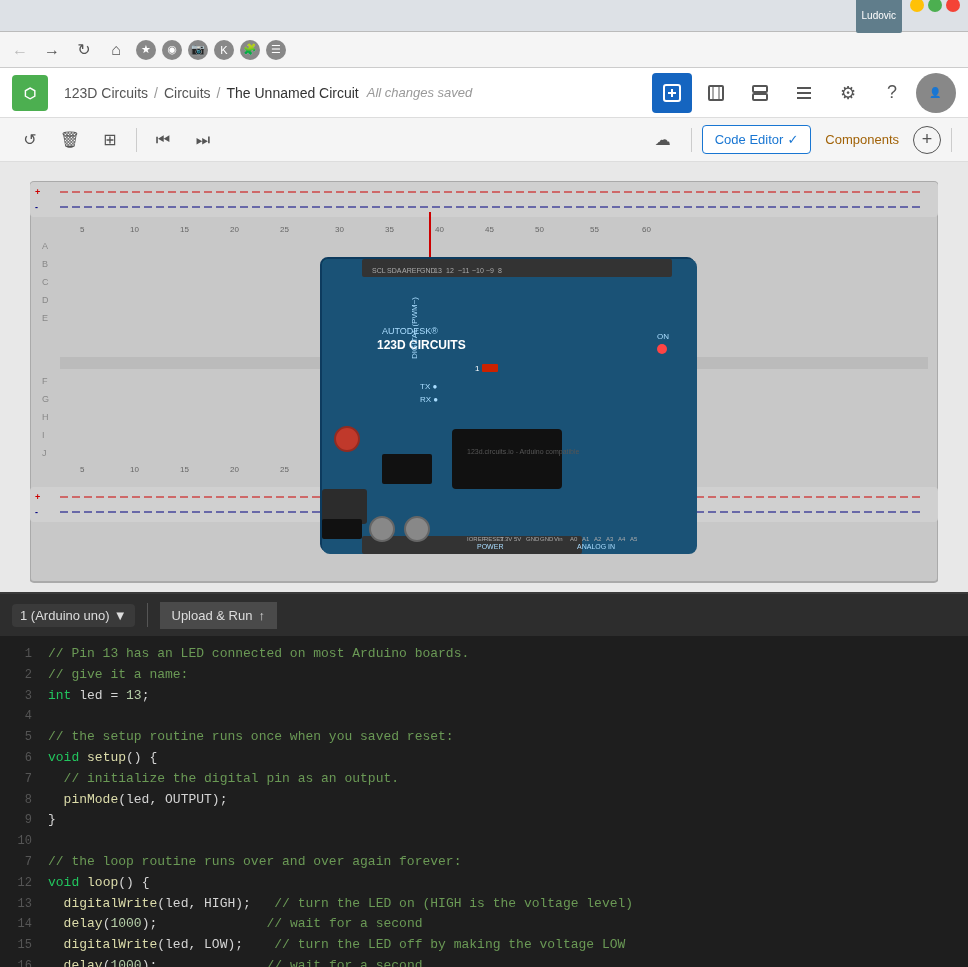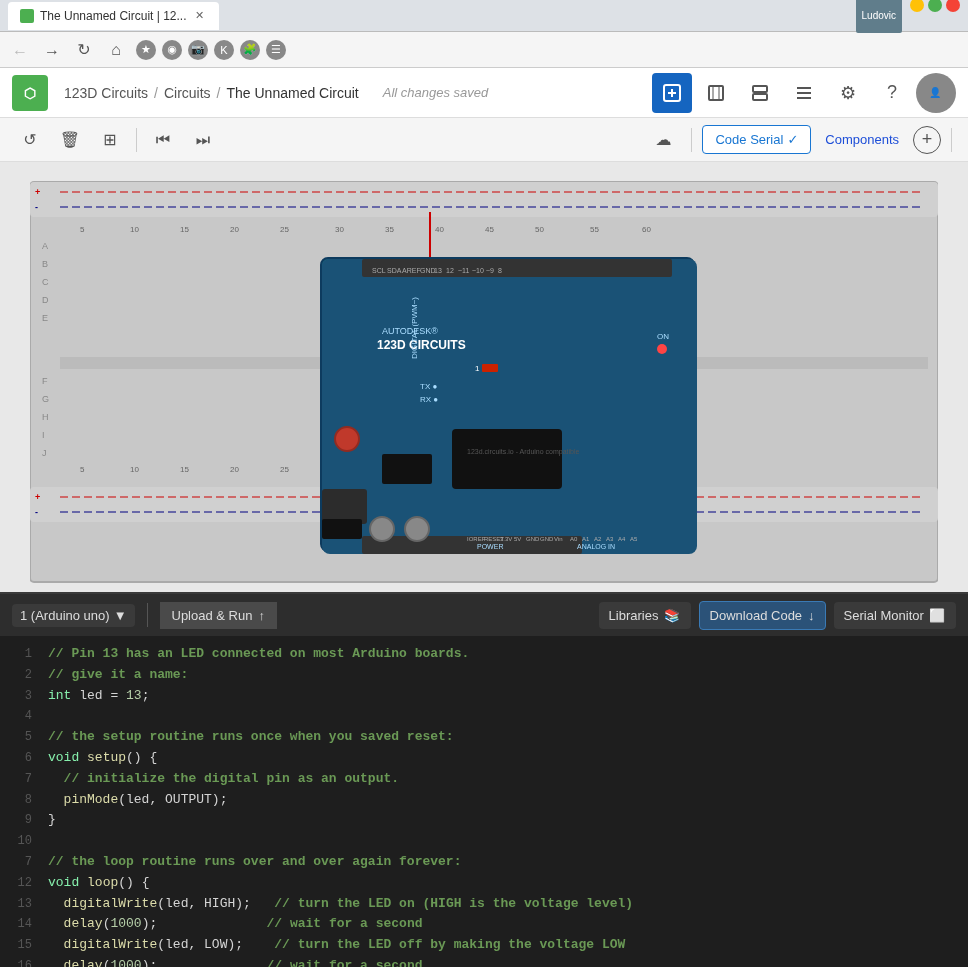--- a/index.html
+++ b/index.html
@@ -138,21 +138,20 @@
       display: flex;
       align-items: center;
       gap: 6px;
       font-size: 14px;
       color: #555;
     }
     .breadcrumb-sep { color: #999; }
     .breadcrumb-item { color: #555; text-decoration: none; }
     .breadcrumb-item.active { color: #333; font-weight: 500; }
     .saved-status {
-      margin-left: 16px;
       color: #999;
       font-size: 13px;
       font-style: italic;
     }
     .toolbar-right {
       margin-left: auto;
       display: flex;
       align-items: center;
       gap: 4px;
     }
@@ -207,21 +206,21 @@
       color: #1976d2;
       border-radius: 4px;
       padding: 6px 12px;
       font-size: 13px;
       cursor: pointer;
       display: flex; align-items: center; gap: 4px;
     }
     .components-btn {
       background: transparent;
       border: none;
-      color: #1d4ed8;
+      color: #a16207;
       font-size: 13px;
       cursor: pointer;
       padding: 6px 8px;
       display: flex; align-items: center; gap: 4px;
     }
     .add-btn {
       width: 28px; height: 28px;
       border-radius: 50%;
       background: transparent;
       border: 1px solid #555;
@@ -338,35 +337,30 @@
       color: #555;
       text-align: right;
       margin-right: 16px;
       flex-shrink: 0;
       font-size: 12px;
       padding-top: 1px;
     }
     .line-content {
       flex: 1;
     }
-    .c-comment { color: #6a9955; font-weight: bold; }
-    .c-keyword { color: #86efac; }
+    .c-comment { color: #6a9955; }
+    .c-keyword { color: #22c55e; }
     .c-number { color: #b5cea8; }
     .c-function { color: #dcdcaa; }
     .c-normal { color: #d4d4d4; }
   </style>
 </head>
 <body>
 
 <div class="browser-title-bar">
-  <div class="browser-tab">
-    <span class="tab-favicon"></span>
-    <span>The Unnamed Circuit | 12...</span>
-    <button class="tab-close">✕</button>
-  </div>
   <div class="window-controls">
     <span class="win-user">Ludovic</span>
     <button class="win-btn win-min"></button>
     <button class="win-btn win-max"></button>
     <button class="win-btn win-close"></button>
   </div>
 </div>
 
 <div class="browser-address-bar">
   <button class="nav-btn disabled">←</button>
@@ -434,21 +428,21 @@
   <button class="sec-btn" title="Delete">🗑</button>
   <button class="sec-btn" title="Fit">⊞</button>
   <div class="sec-separator"></div>
   <button class="sec-btn" title="Previous">⏮</button>
   <button class="sec-btn" title="Next">⏭</button>
 
   <div class="right-toolbar">
     <button class="sec-btn" title="Cloud">☁</button>
     <div class="sec-separator"></div>
     <button class="code-editor-btn">
-      <span>Code Serial</span>
+      <span>Code Editor</span>
       <span style="color:#1976d2;">✓</span>
     </button>
     <button class="components-btn">
       <span>Components</span>
     </button>
     <button class="add-btn" title="Add">+</button>
     <div class="sec-separator"></div>
   </div>
 </div>
 
@@ -600,34 +594,20 @@
 <div class="code-toolbar">
   <div class="arduino-selector">
     <span>1 (Arduino uno)</span>
     <span>▼</span>
   </div>
   <div style="width:1px; height:24px; background:#555; margin:0 4px;"></div>
   <button class="upload-run-btn">
     <span>Upload &amp; Run</span>
     <span>↑</span>
   </button>
-  <div class="code-toolbar-right">
-    <button class="libraries-btn">
-      <span>Libraries</span>
-      <span>📚</span>
-    </button>
-    <button class="download-btn">
-      <span>Download Code</span>
-      <span>↓</span>
-    </button>
-    <button class="serial-btn">
-      <span>Serial Monitor</span>
-      <span>⬜</span>
-    </button>
-  </div>
 </div>
 
 <div class="code-editor">
 
   <div class="code-line">
     <span class="line-num">1</span>
     <span class="line-content c-comment">// Pin 13 has an LED connected on most Arduino boards.</span>
   </div>
 
   <div class="code-line">

